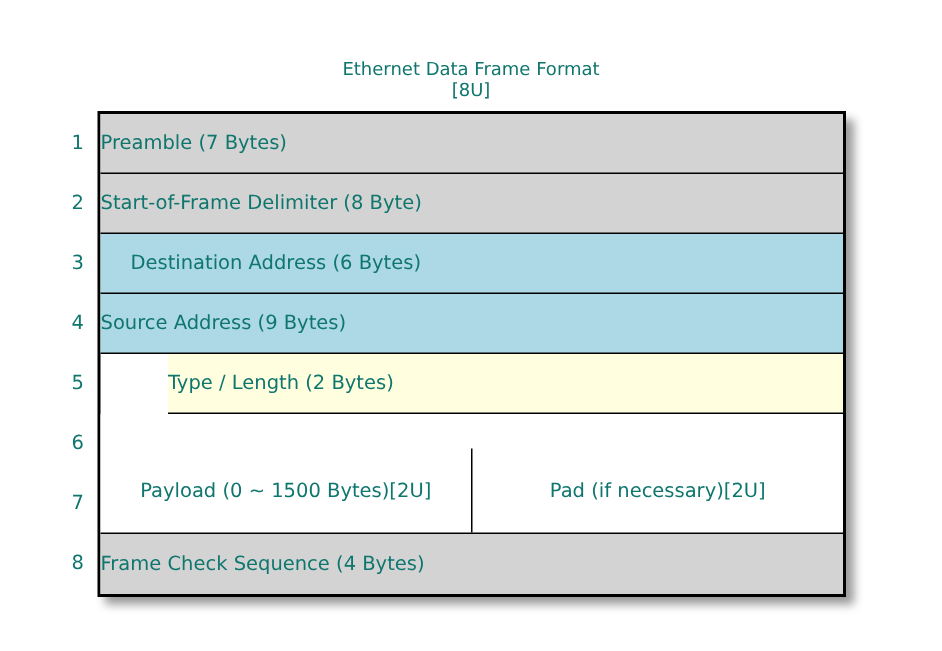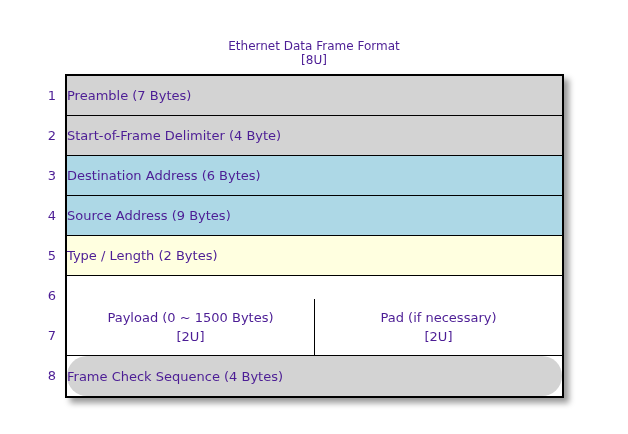--- a/index.html
+++ b/index.html
@@ -6,21 +6,21 @@
     margin: 0;
     padding: 0;
     background: #ffffff;
   }
   .canvas {
     position: relative;
     width: 628px;
     height: 434px;
     background: #ffffff;
     font-family: "DejaVu Sans", "Liberation Sans", sans-serif;
-    color: #4c1d95;
+    color: #0f766e;
     overflow: hidden;
   }
   .title-block {
     position: absolute;
     top: 39px;
     left: 0;
     width: 628px;
     text-align: center;
     font-size: 12px;
     line-height: 14px;
@@ -65,21 +65,20 @@
   }
   .band.double {
     height: 80px;
     align-items: stretch;
     justify-content: flex-start;
     padding: 0;
   }
   .half {
     flex: 1 1 0;
     display: flex;
-    flex-direction: column;
     align-items: center;
     justify-content: center;
     line-height: 19px;
     text-align: center;
     margin-top: 23px;
   }
   .half.left {
     border-right: 1px solid #000000;
   }
 </style>
@@ -102,44 +101,44 @@
   <span class="gutter-num n7">7</span>
   <span class="gutter-num n8">8</span>
 
   <div class="frame-table">
 
     <div class="band" style="background-color: rgb(211, 211, 211);">
       <span>Preamble (7 Bytes)</span>
     </div>
 
     <div class="band" style="background-color: rgb(211, 211, 211);">
-      <span>Start-of-Frame Delimiter (4 Byte)</span>
+      <span>Start-of-Frame Delimiter (8 Byte)</span>
     </div>
 
-    <div class="band" style="background-color: rgb(173, 216, 230);">
+    <div class="band" style="background-color: rgb(173, 216, 230); padding-left: 20px;">
       <span>Destination Address (6 Bytes)</span>
     </div>
 
     <div class="band" style="background-color: rgb(173, 216, 230);">
       <span>Source Address (9 Bytes)</span>
     </div>
 
-    <div class="band" style="background-color: rgb(255, 255, 224);">
+    <div class="band" style="background-color: rgb(255, 255, 224); margin-left: 45px;">
       <span>Type / Length (2 Bytes)</span>
     </div>
 
     <div class="band double" style="background-color: rgb(255, 255, 255);">
       <div class="half left">
         <span>Payload (0 ~ 1500 Bytes)</span>
         <span>[2U]</span>
       </div>
       <div class="half">
         <span>Pad (if necessary)</span>
         <span>[2U]</span>
       </div>
     </div>
 
-    <div class="band last" style="background-color: rgb(211, 211, 211); border-radius: 20px;">
+    <div class="band last" style="background-color: rgb(211, 211, 211);">
       <span>Frame Check Sequence (4 Bytes)</span>
     </div>
 
   </div>
 </div>
 
 </body></html>

